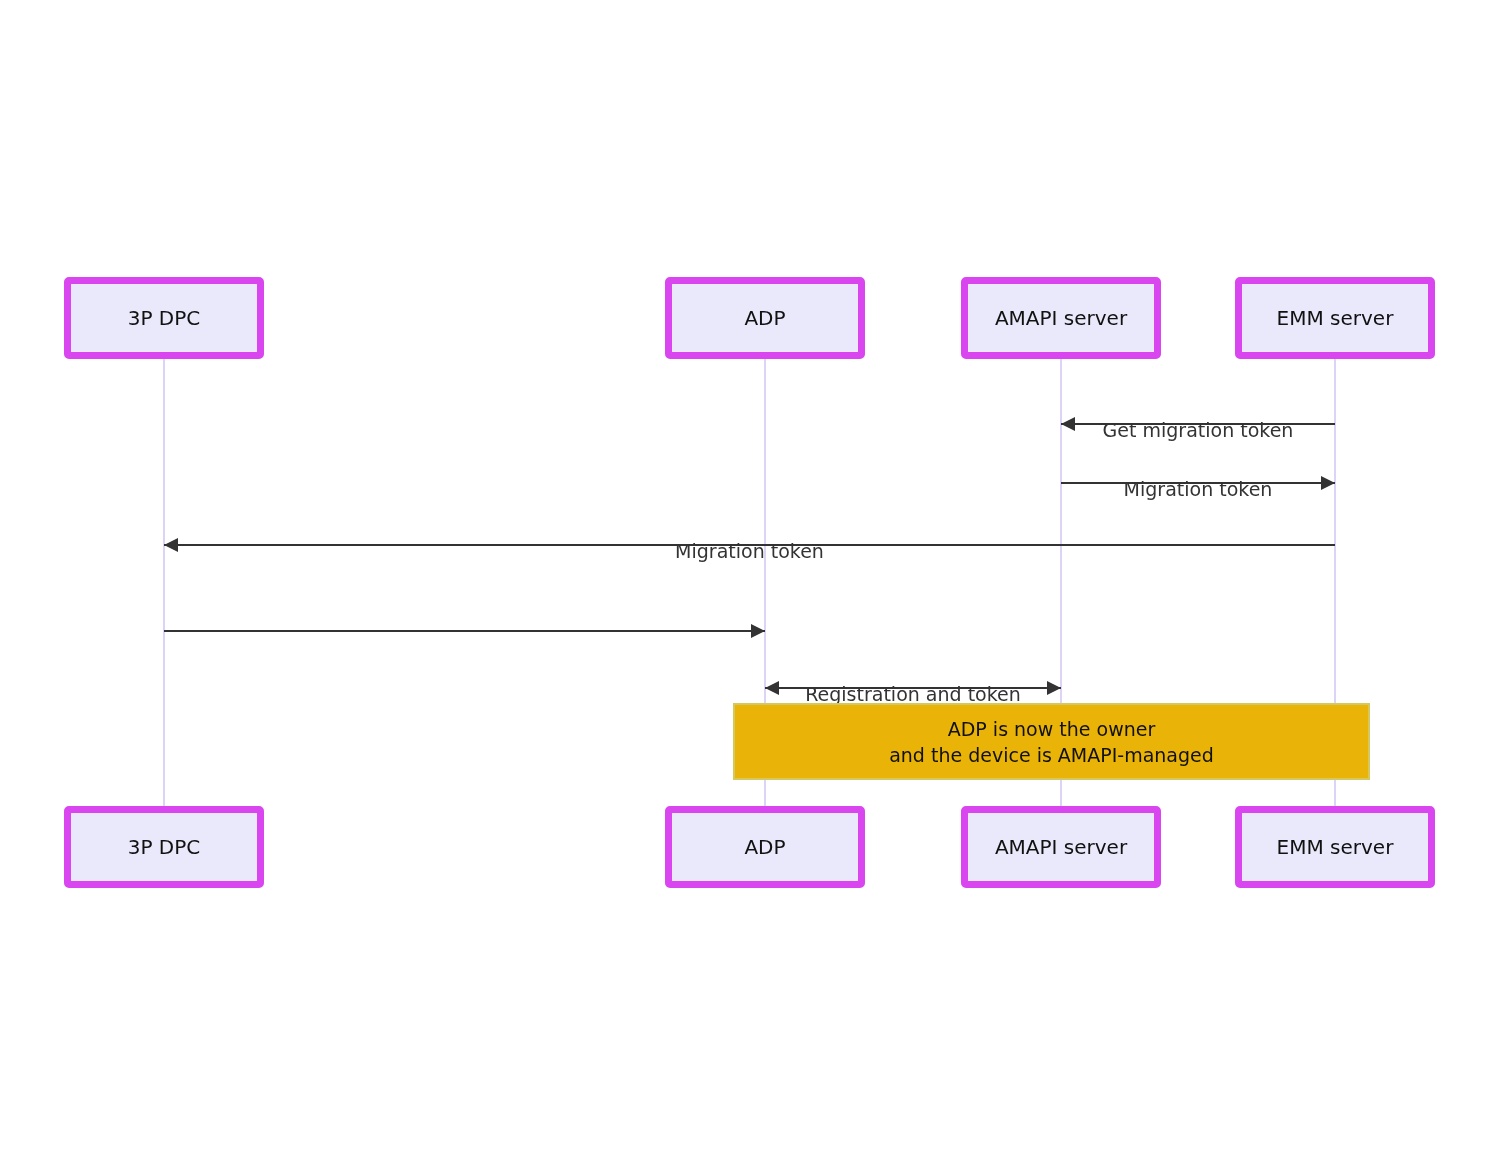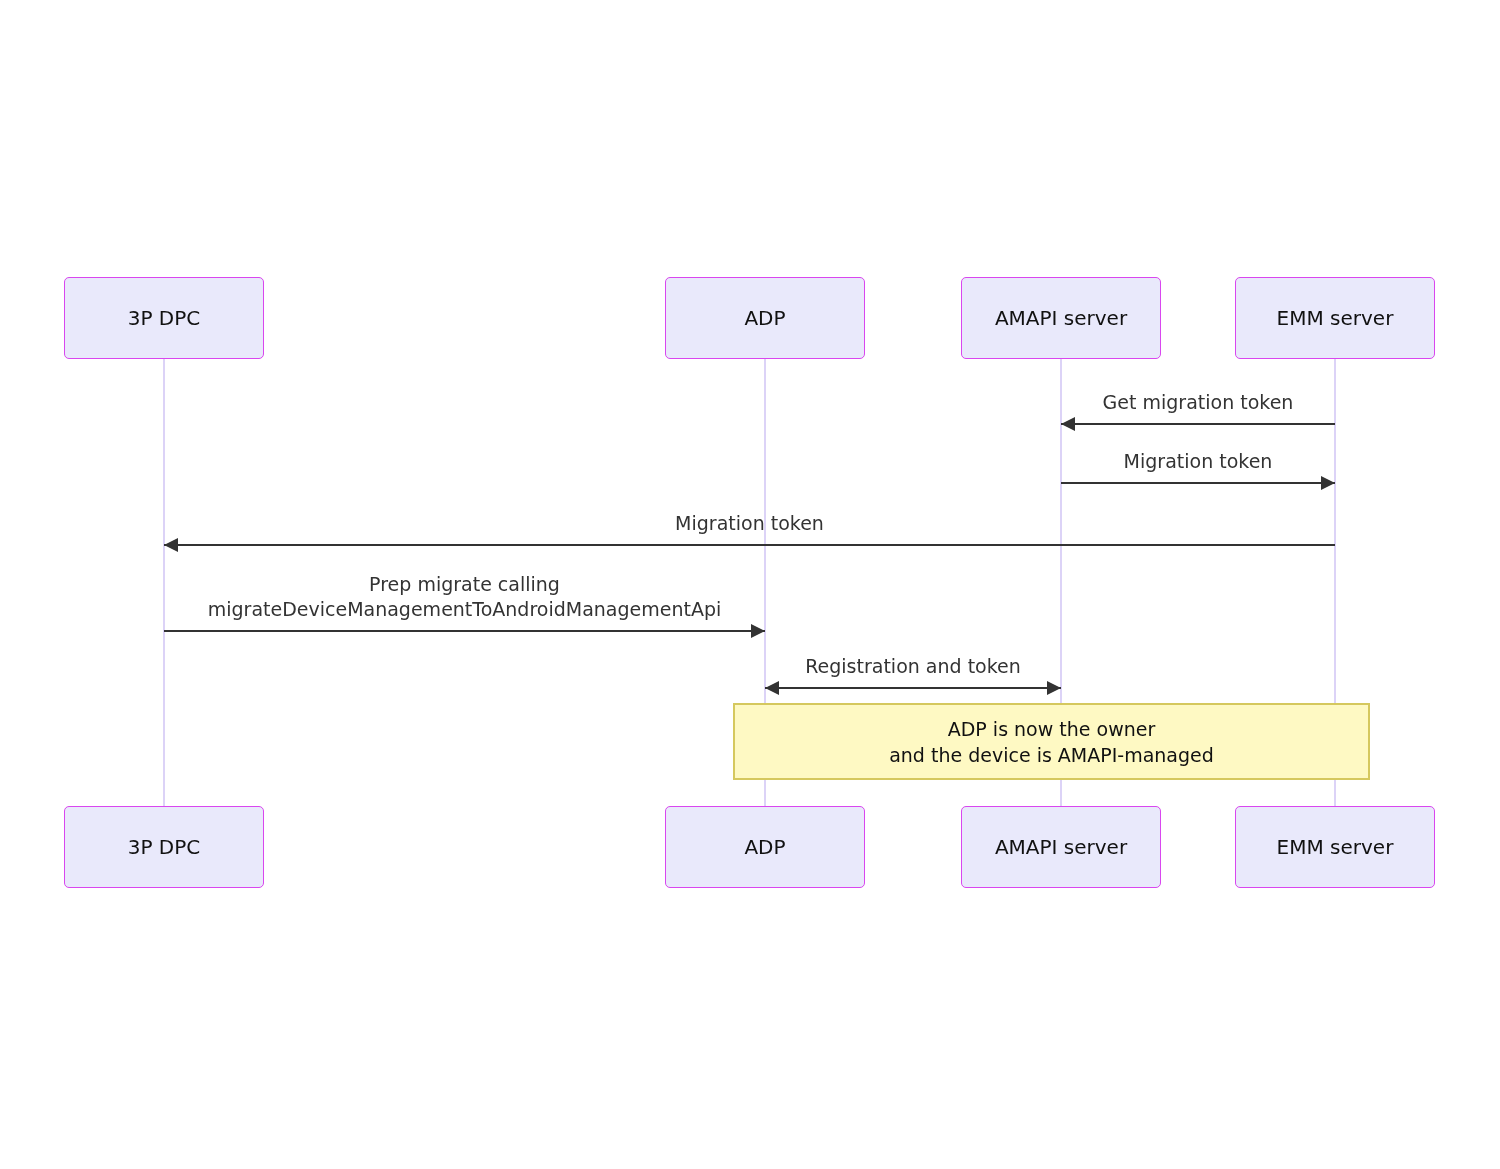--- a/index.html
+++ b/index.html
@@ -19,21 +19,21 @@
     position: absolute;
     left: 0;
     top: 0;
     width: 1500px;
     height: 1169px;
   }
   .actor-box {
     position: absolute;
     box-sizing: border-box;
     background: #e9e9fb;
-    border: 1px solid #d946ef;
+    border: 7px solid #d946ef;
     border-radius: 5px;
     display: flex;
     align-items: center;
     justify-content: center;
   }
   .actor-label {
     font-size: 20px;
     color: #111111;
     line-height: 1.2;
     text-align: center;
@@ -63,25 +63,26 @@
     border-right: 14px solid #333333;
   }
   .msg-label {
     position: absolute;
     font-size: 19px;
     color: #333333;
     line-height: 25px;
     text-align: center;
     white-space: pre;
     transform: translateX(-50%);
+    margin-top: 28px;
   }
   .note-box {
     position: absolute;
     box-sizing: border-box;
-    background: #fef9c3;
+    background: #eab308;
     border: 2px solid #d5c85e;
     display: flex;
     align-items: center;
     justify-content: center;
   }
   .note-text {
     font-size: 19px;
     color: #111111;
     line-height: 26px;
     text-align: center;
@@ -124,22 +125,20 @@
     <div class="arrow-head left" style="left: 1061px; top: 417px;"></div>
     <div class="msg-label" style="left: 1198px; top: 390px;">Get migration token</div>
     <div class="msg-line" style="left: 1061px; top: 482px; width: 274px;"></div>
     <div class="arrow-head right" style="left: 1321px; top: 476px;"></div>
     <div class="msg-label" style="left: 1198px; top: 449px;">Migration token</div>
     <div class="msg-line" style="left: 164px; top: 544px; width: 1171px;"></div>
     <div class="arrow-head left" style="left: 164px; top: 538px;"></div>
     <div class="msg-label" style="left: 749.5px; top: 511px;">Migration token</div>
     <div class="msg-line" style="left: 164px; top: 630px; width: 601px;"></div>
     <div class="arrow-head right" style="left: 751px; top: 624px;"></div>
-    <div class="msg-label" style="left: 464.5px; top: 572px;">Prep migrate calling
-migrateDeviceManagementToAndroidManagementApi</div>
     <div class="msg-line" style="left: 765px; top: 687px; width: 296px;"></div>
     <div class="arrow-head right" style="left: 1047px; top: 681px;"></div>
     <div class="arrow-head left" style="left: 765px; top: 681px;"></div>
     <div class="msg-label" style="left: 913px; top: 654px;">Registration and token</div>
     <div class="note-box" style="left: 733px; top: 703px; width: 637px; height: 77px;">
       <div class="note-text">ADP is now the owner
 and the device is AMAPI-managed</div>
     </div>
   </div>
 

